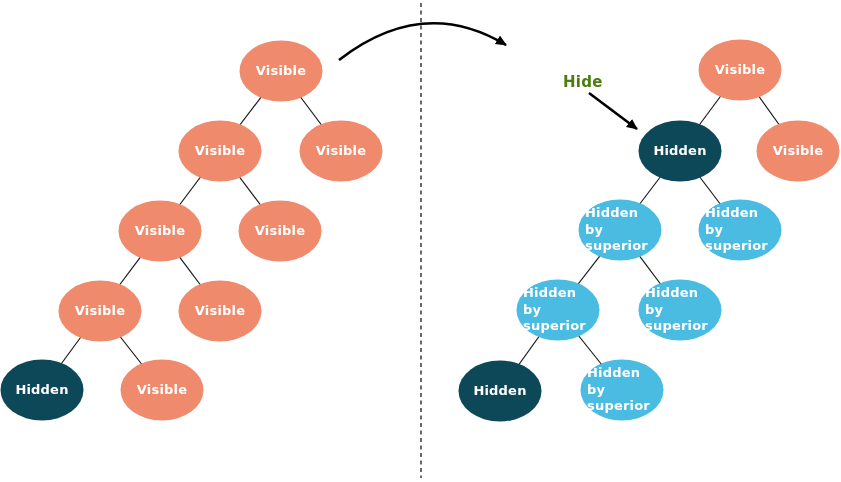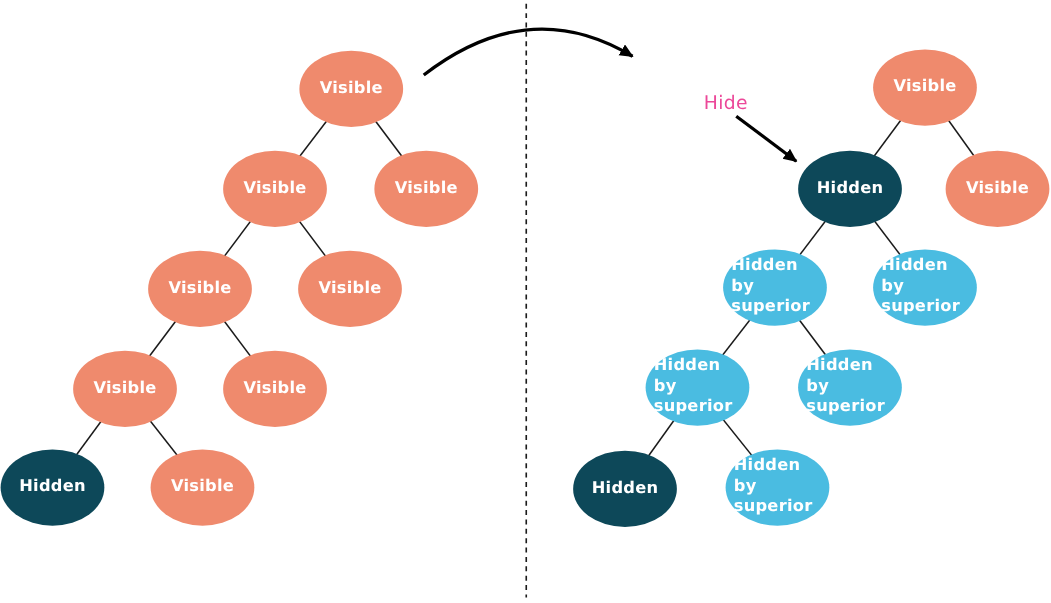--- a/index.html
+++ b/index.html
@@ -22,22 +22,22 @@
     font-size:13px;
     font-weight:600;
     letter-spacing:0.2px;
     line-height:1.3;
     pointer-events:none;
   }
   .hide-label{
     position:absolute;
     left:563px;top:73px;
     font-size:15px;
-    font-weight:400;
-    color:#ec4899;
+    font-weight:700;
+    color:#4d7c0f;
     letter-spacing:0.3px;
   }
   .edge{stroke:#1b1b1b;stroke-width:1.2;}
   .divider{stroke:#1b1b1b;stroke-width:1.3;stroke-dasharray:4 3.5;}
   .arrow{stroke:#000000;stroke-width:2.6;fill:none;}
 </style>
 </head>
 <body>
 
 <div id="canvas">

